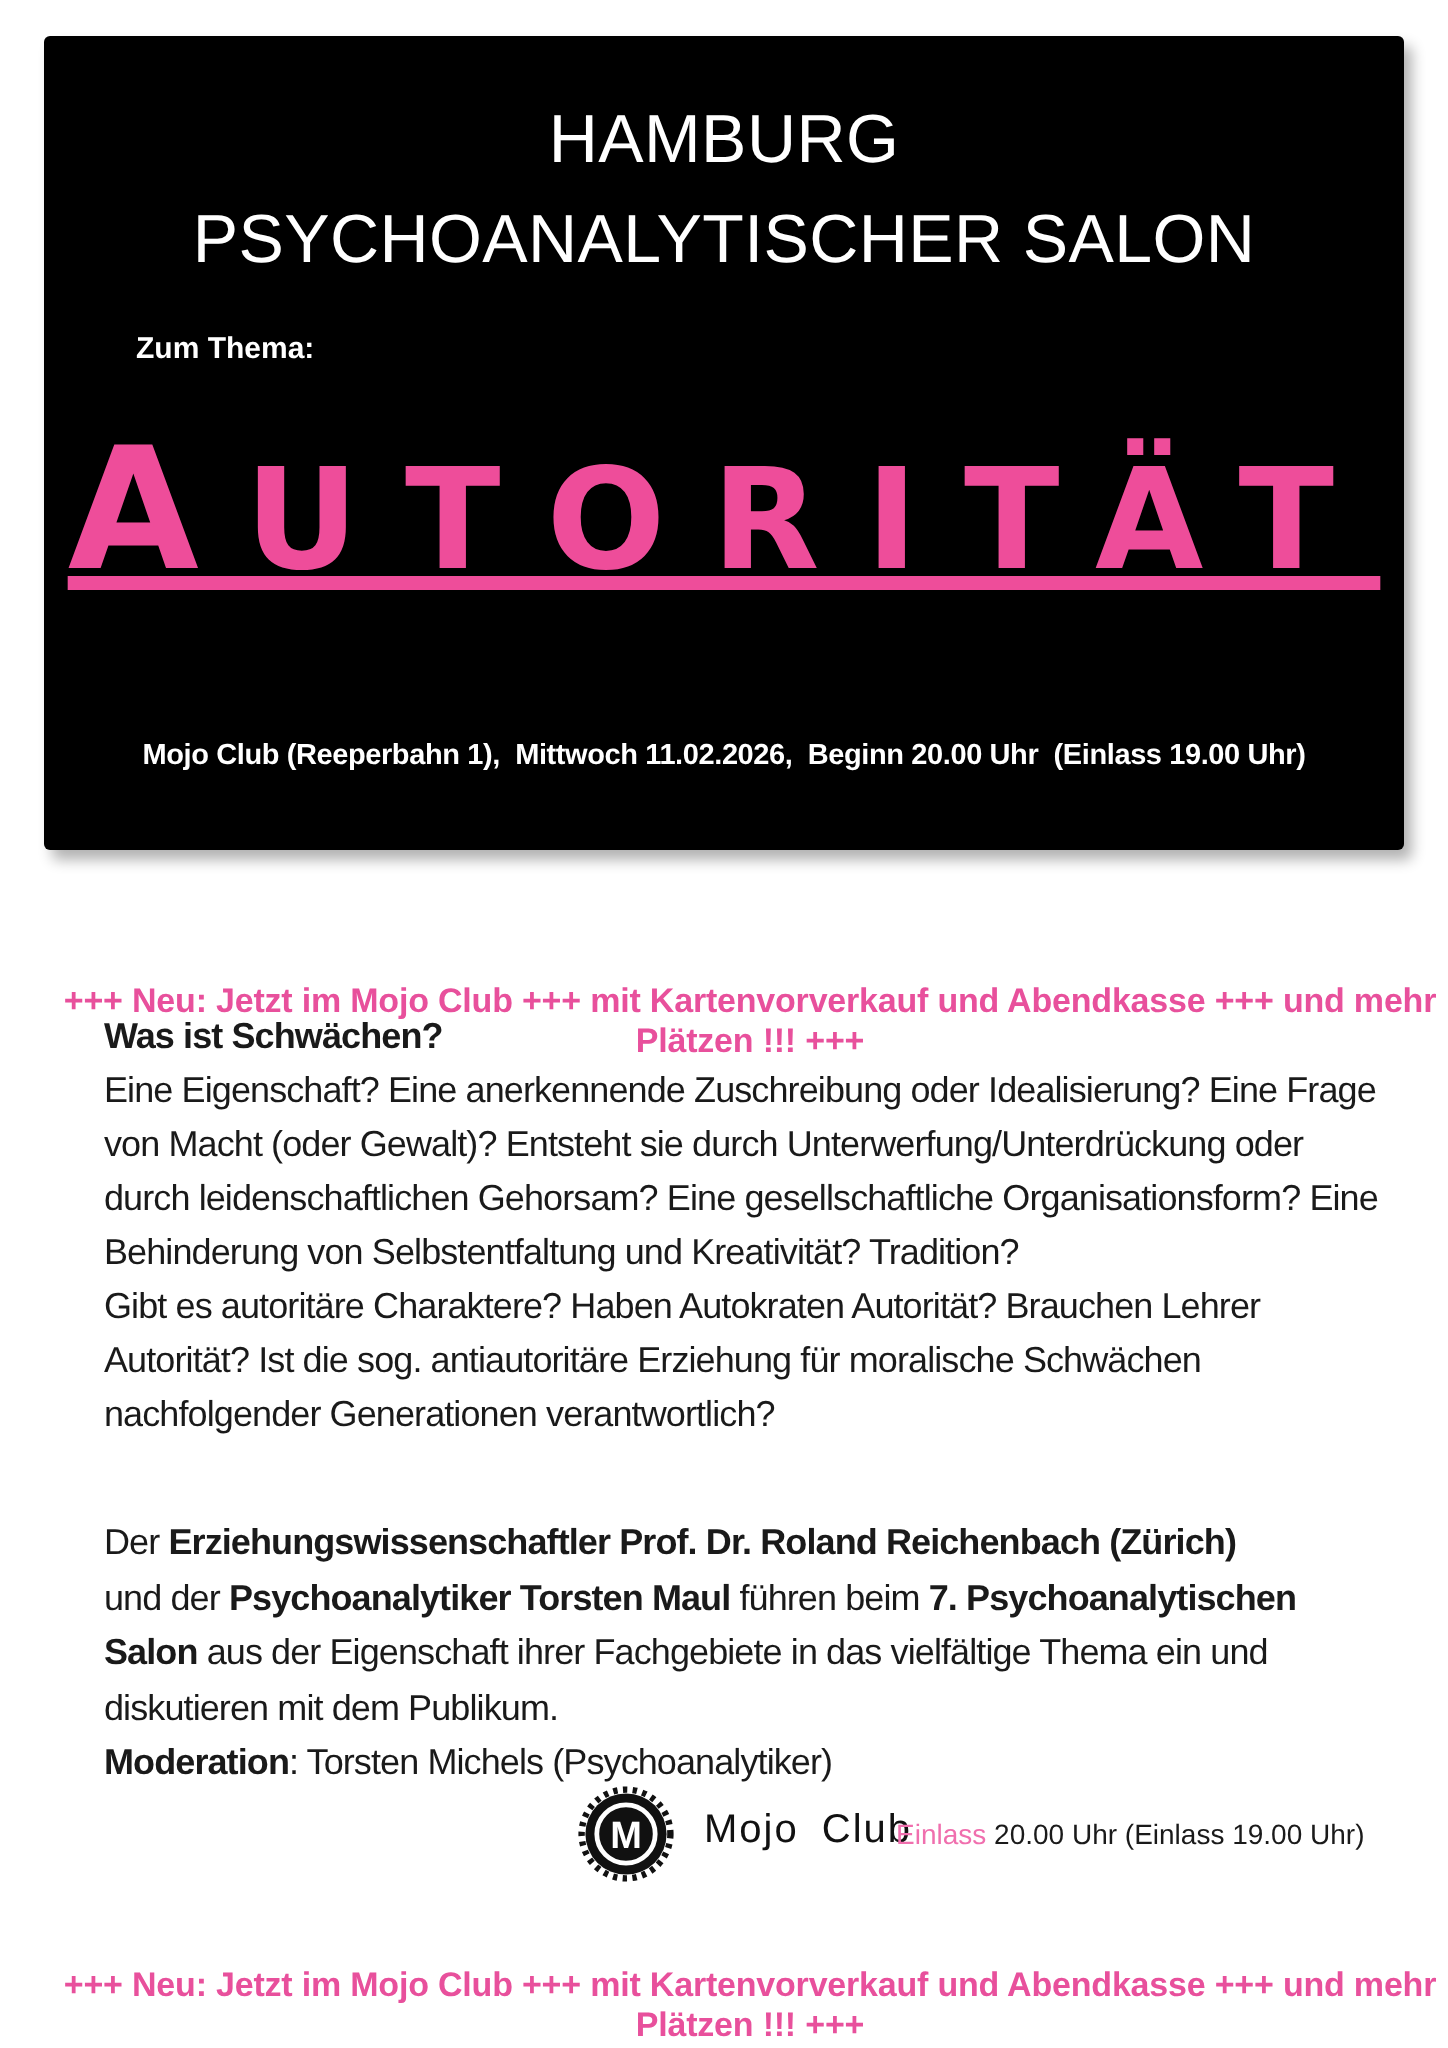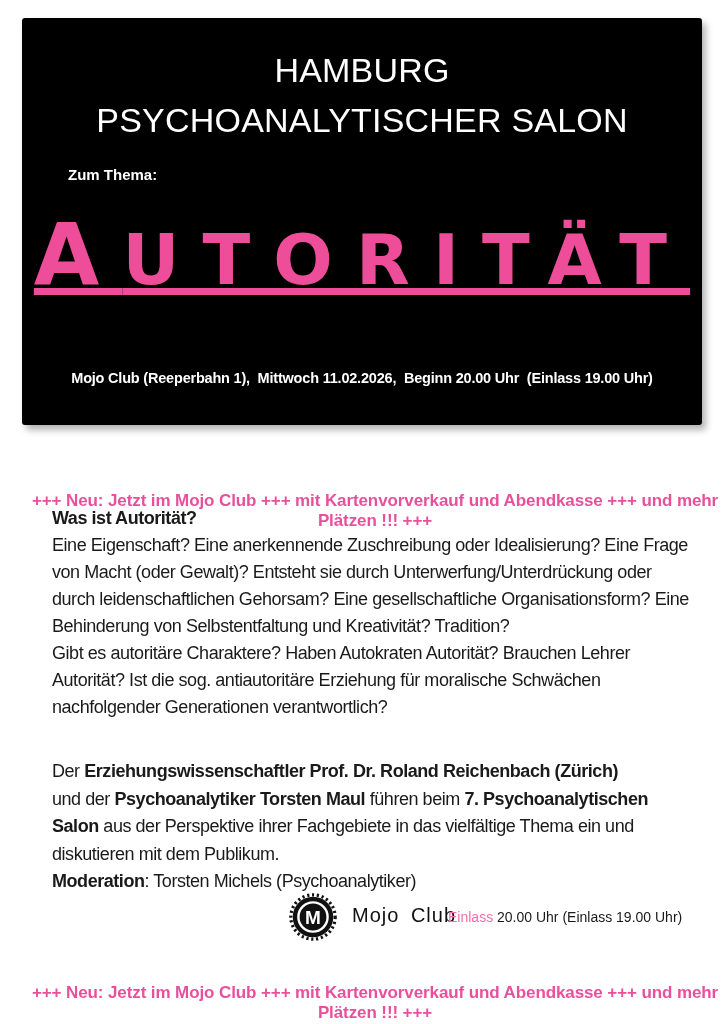--- a/index.html
+++ b/index.html
@@ -59,34 +59,34 @@
       <div class="t-line">PSYCHOANALYTISCHER SALON</div>
     </div>
     <div class="kicker">Zum Thema:</div>
     <div class="topic">AUTORITÄT</div>
     <div class="event-info">Mojo Club (Reeperbahn 1),  Mittwoch 11.02.2026,  Beginn 20.00 Uhr  (Einlass 19.00 Uhr)</div>
   </div>
 
   <div class="ticker top">+++ Neu: Jetzt im Mojo Club +++ mit Kartenvorverkauf und Abendkasse +++ und mehr Plätzen !!! +++</div>
 
   <div class="body-text">
-    <div class="body-heading">Was ist Autorität?</div>
+    <div class="body-heading">Was ist Schwächen?</div>
     <div class="para1">
         <div class="line"><span>Eine Eigenschaft? Eine anerkennende Zuschreibung oder Idealisierung? Eine Frage</span></div>
         <div class="line"><span>von Macht (oder Gewalt)? Entsteht sie durch Unterwerfung/Unterdrückung oder</span></div>
         <div class="line"><span>durch leidenschaftlichen Gehorsam? Eine gesellschaftliche Organisationsform? Eine</span></div>
         <div class="line"><span>Behinderung von Selbstentfaltung und Kreativität? Tradition?</span></div>
         <div class="line"><span>Gibt es autoritäre Charaktere? Haben Autokraten Autorität? Brauchen Lehrer</span></div>
         <div class="line"><span>Autorität? Ist die sog. antiautoritäre Erziehung für moralische Schwächen</span></div>
         <div class="line"><span>nachfolgender Generationen verantwortlich?</span></div>
       </div>
     <div class="para2">
         <div class="line"><span>Der </span><span class="b">Erziehungswissenschaftler Prof. Dr. Roland Reichenbach (Zürich)</span></div>
         <div class="line"><span>und der </span><span class="b">Psychoanalytiker Torsten Maul</span><span> führen beim </span><span class="b">7. Psychoanalytischen</span></div>
-        <div class="line"><span class="b">Salon</span><span> aus der Perspektive ihrer Fachgebiete in das vielfältige Thema ein und</span></div>
+        <div class="line"><span class="b">Salon</span><span> aus der Eigenschaft ihrer Fachgebiete in das vielfältige Thema ein und</span></div>
         <div class="line"><span>diskutieren mit dem Publikum.</span></div>
         <div class="line"><span class="b">Moderation</span><span>: Torsten Michels (Psychoanalytiker)</span></div>
       </div>
   </div>
 
   <div class="footer-row">
     <div class="mojo-logo">
       <svg viewBox="0 0 48 48" width="48" height="48" aria-hidden="true">
         <circle cx="24" cy="24" r="22.2" fill="none" stroke="#111" stroke-width="3.2" stroke-dasharray="2.2 2.7"></circle>
         <circle cx="24" cy="24" r="20.3" fill="#111"></circle>

